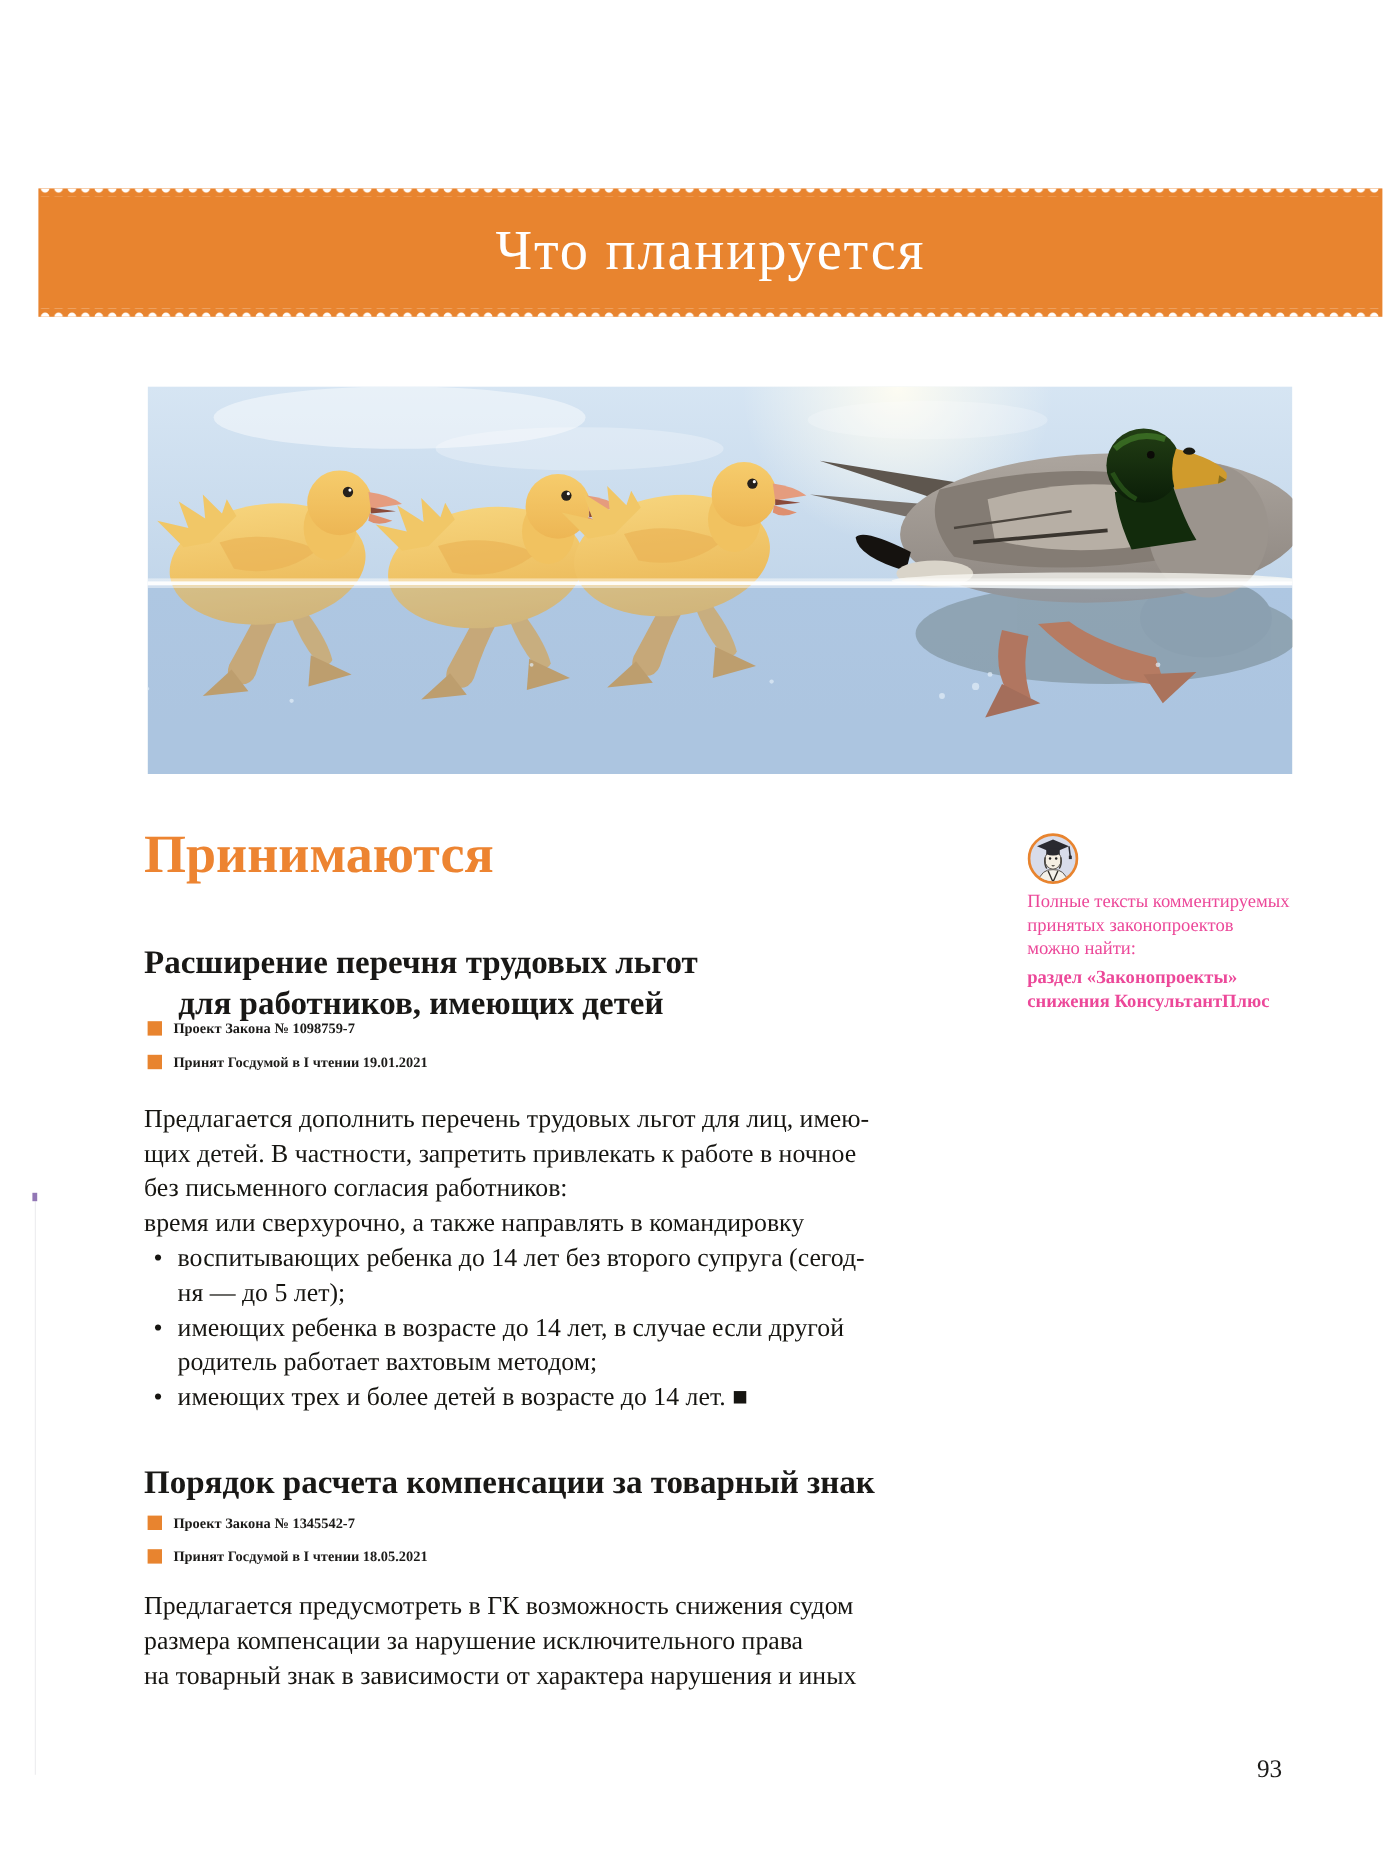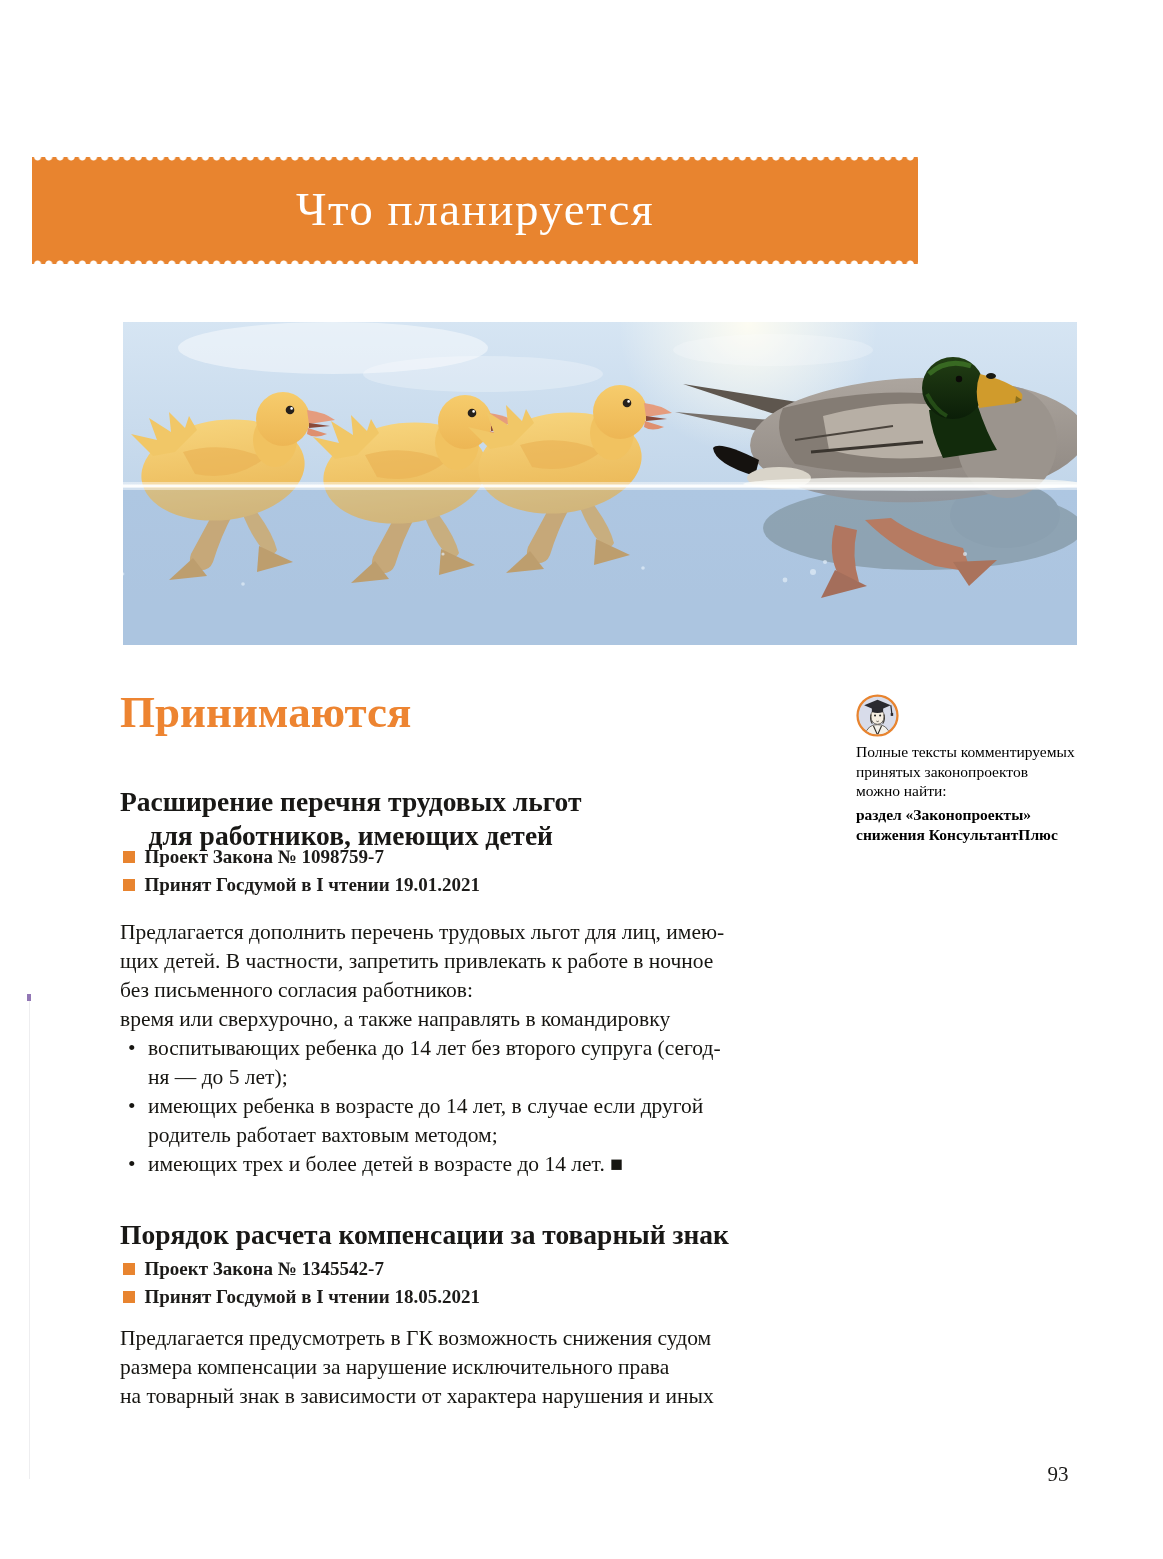--- a/index.html
+++ b/index.html
@@ -1,54 +1,54 @@
 <!DOCTYPE html>
 <html style="--accent-orange: #E8842F; --heading-orange: #ED8431; --text-black: #1C1B19;"><head>
 <meta charset="utf-8">
 <style>
   html,body{margin:0;padding:0;background:#fff;}
   .page{position:relative;width:1163px;height:1559px;background:#ffffff;overflow:hidden;
         font-family:"Liberation Serif","DejaVu Serif",serif;color:#1c1b19;}
 
   
-  .banner{position:absolute;left:32px;top:157px;width:886px;height:107px;
+  .banner{position:absolute;left:32px;top:157px;width:1120px;height:107px;
           background:var(--accent-orange,#E8842F);}
   .banner::before,.banner::after{content:"";position:absolute;left:0;right:0;height:7px;
           background-image:radial-gradient(circle at 5.6px 0px,#ffffff 3.1px,rgba(255,255,255,0) 3.9px);
           background-size:11.2px 7px;background-repeat:repeat-x;}
   .banner::before{top:0;}
   .banner::after{bottom:0;transform:scaleY(-1);}
   .banner-title{position:absolute;left:0;right:0;top:0;height:107px;line-height:104px;
           text-align:center;color:#ffffff;font-size:47px;letter-spacing:1.5px;}
 
   
   .hero{position:absolute;left:123px;top:322px;width:954px;height:323px;display:block;}
 
   
   .section-title{position:absolute;left:120px;top:686px;margin:0;
           font-size:45px;font-weight:bold;color:var(--heading-orange,#ED8431);white-space:nowrap;}
 
   
   .sidebar-icon{position:absolute;left:856px;top:694px;width:43px;height:43px;}
   .sidebar-text{position:absolute;left:856px;top:742px;width:240px;
-          font-size:15.5px;line-height:19.5px;color:#000000;}
+          font-size:15.5px;line-height:19.5px;color:#ec4899;}
   .sidebar-text .nline{white-space:nowrap;}
   .sidebar-bold{margin-top:4px;font-weight:bold;line-height:20.5px;}
   .sidebar-bold .nline{white-space:nowrap;}
 
   
   .article-title{position:absolute;left:120px;margin:0;font-size:27.5px;line-height:33.5px;
           font-weight:bold;color:#191816;}
   .article-title div{white-space:nowrap;}
   .t1{top:785px;text-align:center;} .t2{top:1218px;}
 
   .meta-row{position:absolute;left:123px;height:24px;display:flex;align-items:center;white-space:nowrap;}
   .m1a{top:845px;} .m1b{top:873px;} .m2a{top:1257px;} .m2b{top:1285px;}
   .sq{width:11.5px;height:11.5px;background:var(--accent-orange,#E8842F);margin-right:10px;flex:none;}
-  .meta-label{font-weight:bold;font-size:19px;color:#1c1b19;}
+  .meta-label{font-weight:bold;font-size:12px;color:#1c1b19;}
 
   .bodyblock{position:absolute;left:120px;font-size:21.5px;line-height:29px;color:#161511;}
   .b1{top:918px;} .b2{top:1324px;}
   .bline{white-space:nowrap;position:relative;}
   .li{padding-left:28px;}
   .li .mk{position:absolute;left:8px;top:0;}
   .cont{padding-left:28px;}
 
   
   .page-number{position:absolute;left:1034px;top:1462px;width:48px;text-align:center;

